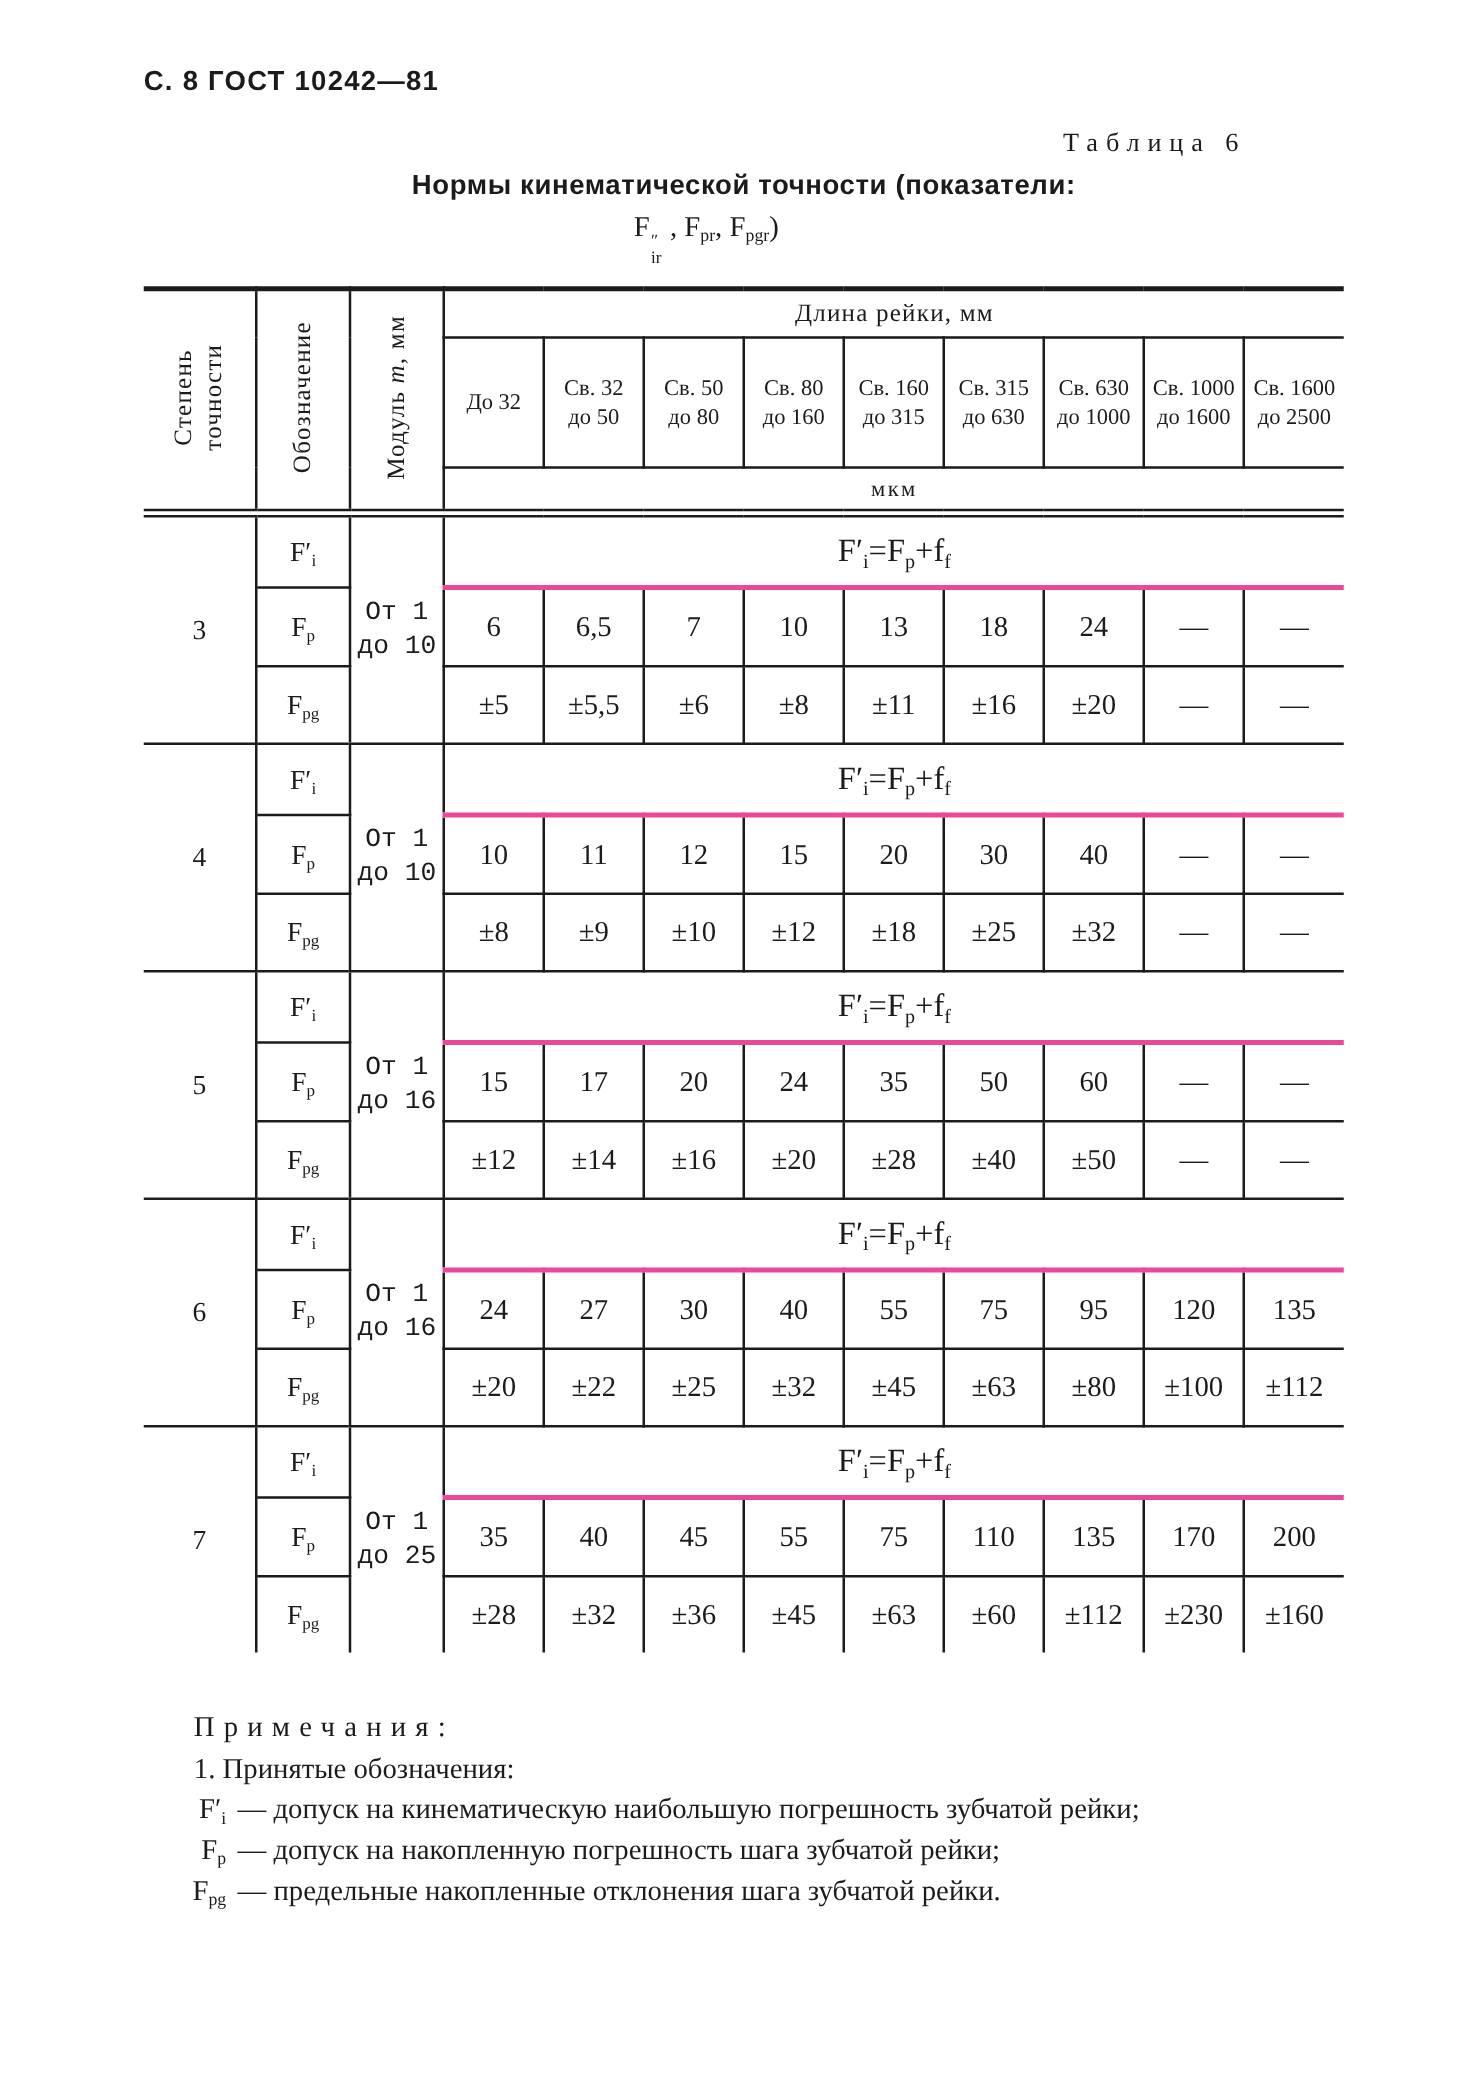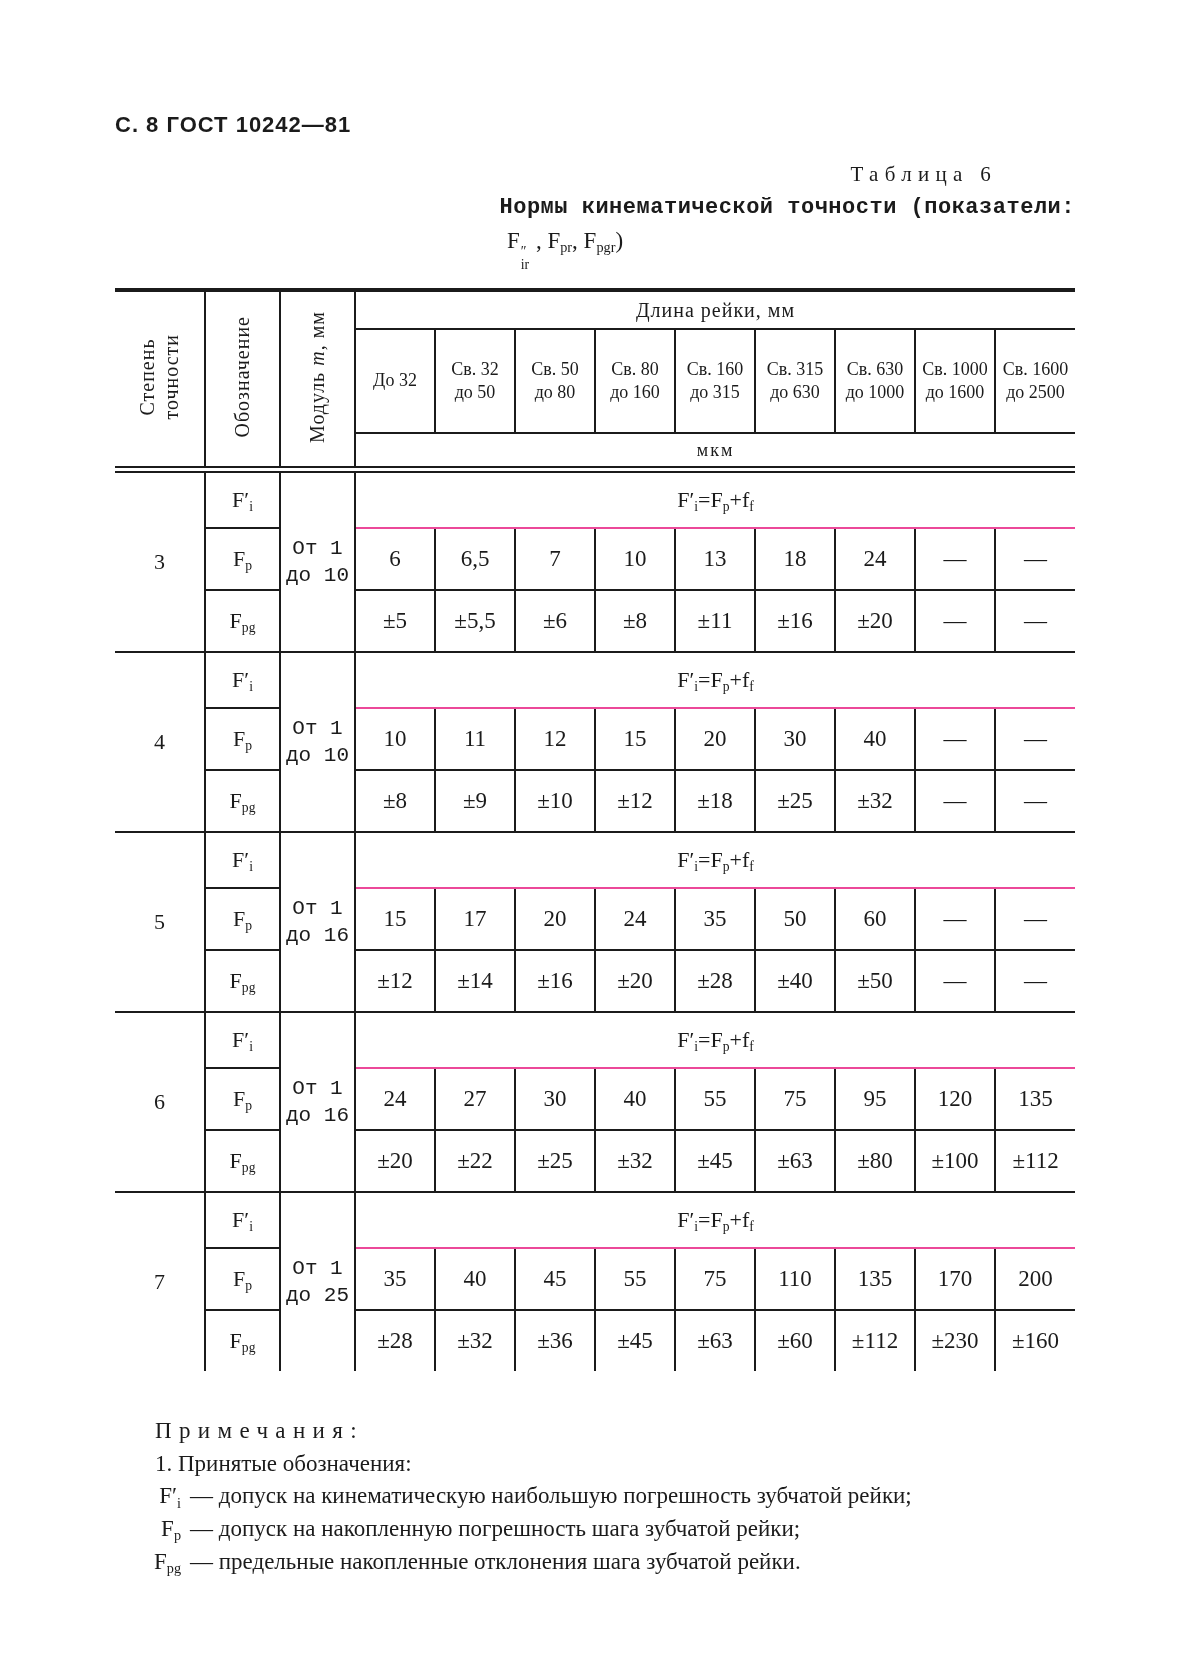--- a/index.html
+++ b/index.html
@@ -2,33 +2,33 @@
 <html lang="ru"><head>
 <meta charset="utf-8">
 <style>
   html,body{margin:0;padding:0;}
   body{
     width:1187px;height:1679px;
     background:#ffffff;color:#1b1b1b;
     font-family:"Liberation Serif",serif;
     position:relative;overflow:hidden;
   }
-  .page{box-sizing:border-box;padding:112px 112px 0 115px;}
+  .page{box-sizing:border-box;padding:52px 112px 0 115px;}
 
   .doc-header{
     font-family:"Liberation Sans",sans-serif;
     font-weight:bold;font-size:22px;letter-spacing:1px;
   }
   .table-label{
     text-align:right;font-size:21px;letter-spacing:0.30em;
     margin:24px 78px 8px 0;
   }
   .title{
-    text-align:right;
-    font-family:Liberation Mono, monospace;
+    text-align:center;
+    font-family:Liberation Sans, sans-serif;
     font-weight:bold;font-size:22px;letter-spacing:0.5px;
     margin:6px 0 8px;
   }
   .title-formula{
     text-align:center;font-size:23px;margin:0 60px 16px 0;
   }
 
   sub{font-size:62%;vertical-align:baseline;position:relative;top:0.30em;line-height:0;}
   .stack{
     display:inline-flex;flex-direction:column;align-items:flex-start;
@@ -57,21 +57,21 @@
     border-right:2px solid #1b1b1b;border-bottom:2px solid #1b1b1b;
     font-size:18px;height:102px;white-space:pre-line;line-height:1.3;
   }
   th.range:last-child{border-right:none;}
   th.unit{border-bottom:7px double #1b1b1b;font-size:18px;height:32px;letter-spacing:2px;}
 
   
   td.deg{border-right:2px solid #1b1b1b;border-bottom:2px solid #1b1b1b;font-size:22px;}
   td.des{border-right:2px solid #1b1b1b;border-bottom:2px solid #1b1b1b;font-size:22px;}
   td.mod{border-right:2px solid #1b1b1b;border-bottom:2px solid #1b1b1b;font-size:21px;white-space:pre-line;line-height:1.3;font-family:Liberation Mono, monospace;}
-  td.formula{border-bottom:2px solid #ec4899;font-size:22px;height:54px;}
+  td.formula{border-bottom:4px solid #ec4899;font-size:26px;height:54px;}
   td.val{border-right:2px solid #1b1b1b;border-bottom:2px solid #1b1b1b;font-size:23px;height:60px;}
   td.val:last-child{border-right:none;}
   .no-bb{border-bottom:none !important;}
 
   
   .notes{margin-top:44px;font-size:23px;line-height:1.42;width:965px;}
   .notes-heading{text-indent:40px;letter-spacing:0.32em;}
   .notes-item1{text-indent:40px;}
   .def-row{display:flex;}
   .def-term{flex:0 0 66px;text-align:right;}

